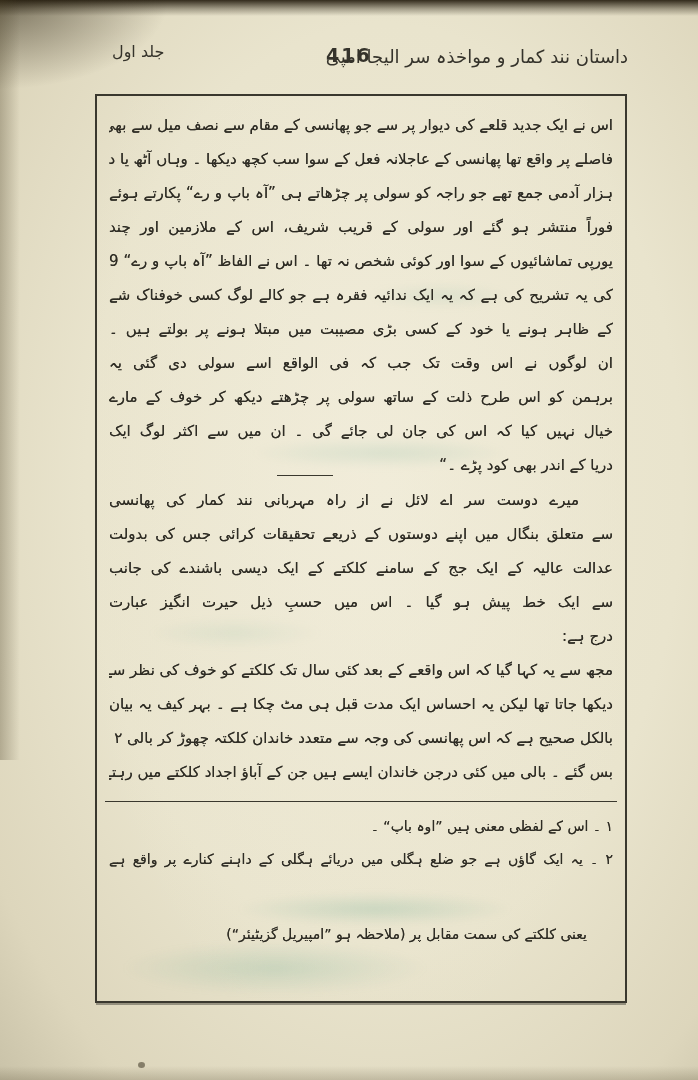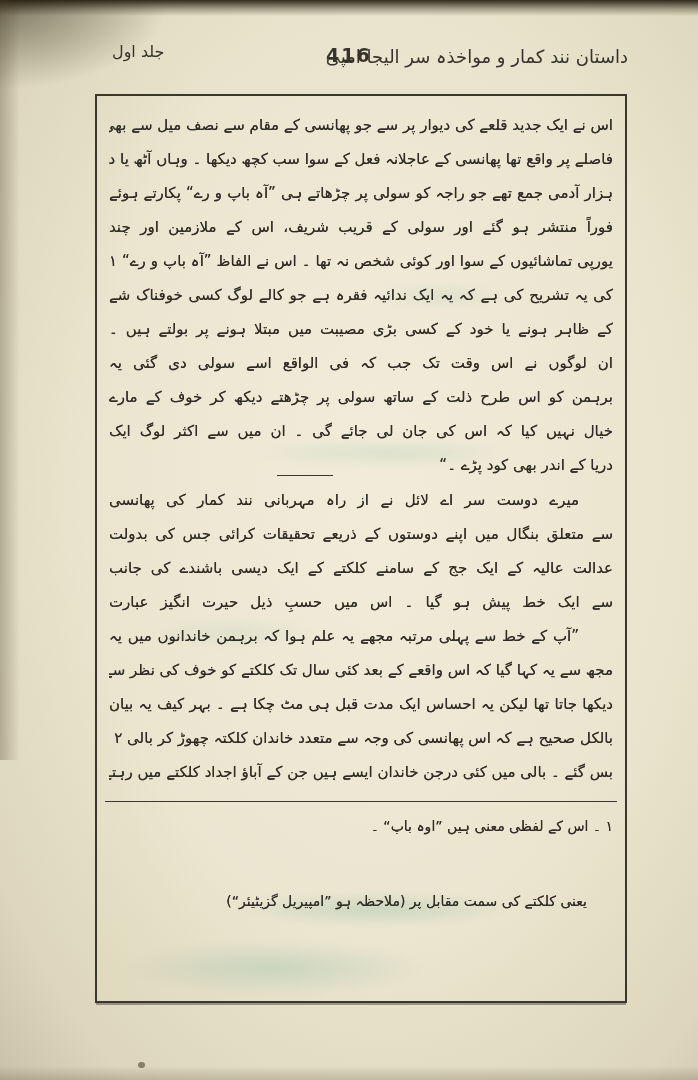--- a/index.html
+++ b/index.html
@@ -105,41 +105,42 @@
   <div class="hdr-title">داستان نند کمار و مواخذہ سر الیجا امپی</div>
   <div class="hdr-page">416</div>
   <div class="hdr-vol">جلد اول</div>
 </div>
 
 <div class="textbox">
   <div class="line">اس نے ایک جدید قلعے کی دیوار پر سے جو پھانسی کے مقام سے نصف میل سے بھی کم</div>
   <div class="line">فاصلے پر واقع تھا پھانسی کے عاجلانہ فعل کے سوا سب کچھ دیکھا ۔ وہاں آٹھ یا دس</div>
   <div class="line">ہزار آدمی جمع تھے جو راجہ کو سولی پر چڑھاتے ہی ”آہ باپ و رے“ پکارتے ہوئے</div>
   <div class="line">فوراً منتشر ہو گئے اور سولی کے قریب شریف، اس کے ملازمین اور چند</div>
-  <div class="line">یورپی تماشائیوں کے سوا اور کوئی شخص نہ تھا ۔ اس نے الفاظ ”آہ باپ و رے“ ۱</div>
+  <div class="line">یورپی تماشائیوں کے سوا اور کوئی شخص نہ تھا ۔ اس نے الفاظ ”آہ باپ و رے“ 9</div>
   <div class="line">کی یہ تشریح کی ہے کہ یہ ایک ندائیہ فقرہ ہے جو کالے لوگ کسی خوفناک شے</div>
   <div class="line">کے ظاہر ہونے یا خود کے کسی بڑی مصیبت میں مبتلا ہونے پر بولتے ہیں ۔</div>
   <div class="line">ان لوگوں نے اس وقت تک جب کہ فی الواقع اسے سولی دی گئی یہ</div>
   <div class="line">برہمن کو اس طرح ذلت کے ساتھ سولی پر چڑھتے دیکھ کر خوف کے مارے</div>
   <div class="line">خیال نہیں کیا کہ اس کی جان لی جائے گی ۔ ان میں سے اکثر لوگ ایک</div>
   <div class="line short">دریا کے اندر بھی کود پڑے ۔“</div>
   <div class="quote-rule"></div>
   <div class="line indent">میرے دوست سر اے لائل نے از راہ مہربانی نند کمار کی پھانسی</div>
   <div class="line">سے متعلق بنگال میں اپنے دوستوں کے ذریعے تحقیقات کرائی جس کی بدولت</div>
   <div class="line">عدالت عالیہ کے ایک جج کے سامنے کلکتے کے ایک دیسی باشندے کی جانب</div>
   <div class="line">سے ایک خط پیش ہو گیا ۔ اس میں حسبِ ذیل حیرت انگیز عبارت</div>
-  <div class="line indent">”آپ کے خط سے پہلی مرتبہ مجھے یہ علم ہوا کہ برہمن خاندانوں میں یہ</div>
+  <div class="line short">درج ہے:</div>
   <div class="line">مجھ سے یہ کہا گیا کہ اس واقعے کے بعد کئی سال تک کلکتے کو خوف کی نظر سے</div>
   <div class="line">دیکھا جاتا تھا لیکن یہ احساس ایک مدت قبل ہی مٹ چکا ہے ۔ بہر کیف یہ بیان</div>
   <div class="line">بالکل صحیح ہے کہ اس پھانسی کی وجہ سے متعدد خاندان کلکتہ چھوڑ کر بالی ۲ میں</div>
   <div class="line">بس گئے ۔ بالی میں کئی درجن خاندان ایسے ہیں جن کے آباؤ اجداد کلکتے میں رہتے تھے“</div>
 
   <hr class="footnote-sep">
 
   <div class="fline fshort">۱ ۔ اس کے لفظی معنی ہیں ”اوہ باپ“ ۔</div>
+  <div class="fline">۲ ۔ یہ ایک گاؤں ہے جو ضلع ہگلی میں دریائے ہگلی کے داہنے کنارے پر واقع ہے</div>
   <div class="fline fshort findent">یعنی کلکتے کی سمت مقابل پر (ملاحظہ ہو ”امپیریل گزیٹیئر“)</div>
 </div>
 
 <div class="top-shadow"></div>
 <div class="topleft-shadow"></div>
 <div class="left-shadow"></div>
 <div class="bottom-shadow"></div>
 <div class="speck"></div>
 
 </body></html>

